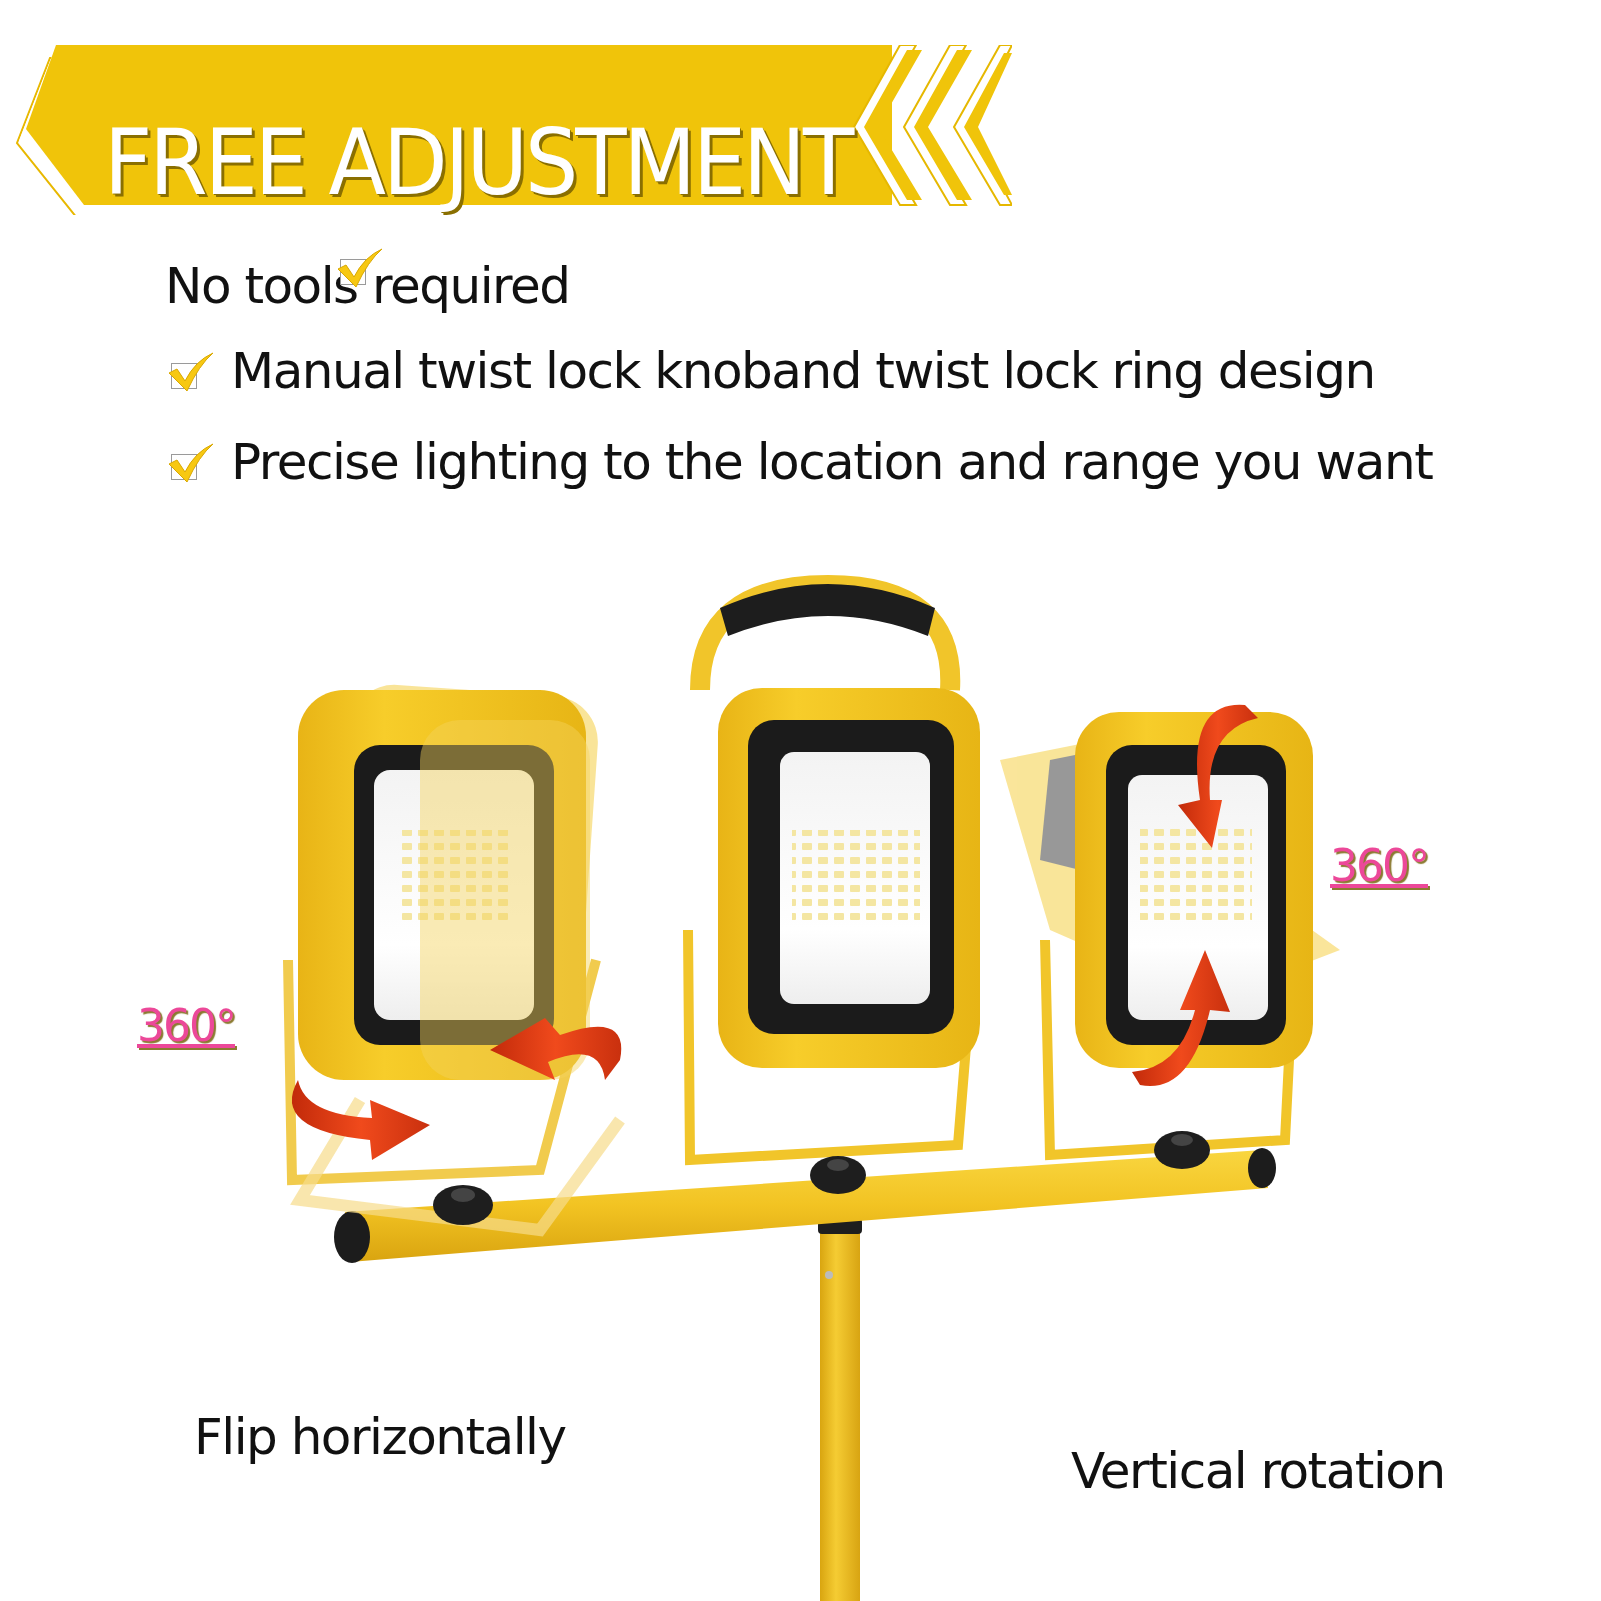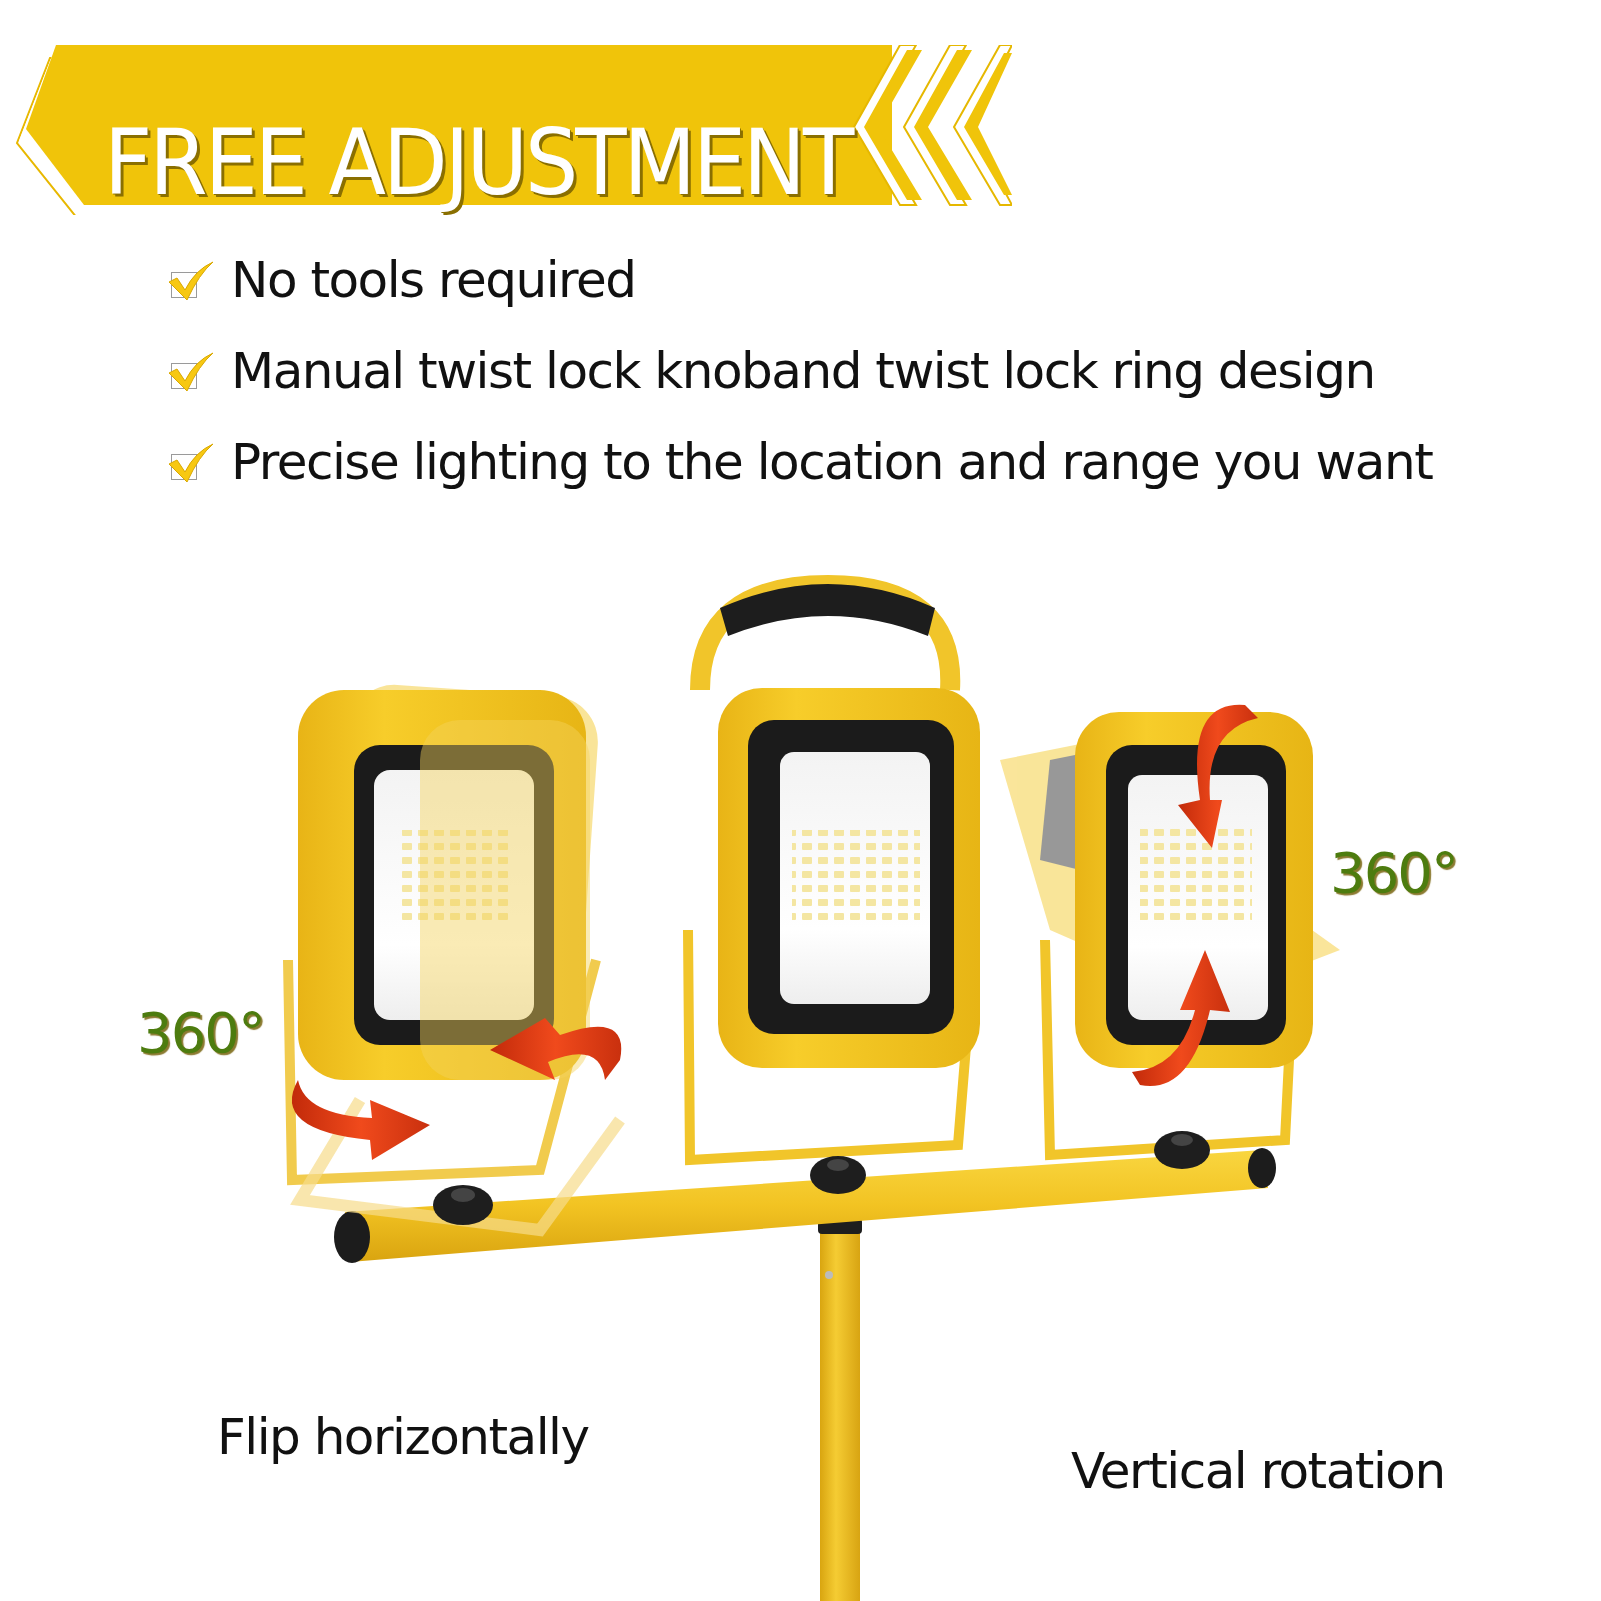--- a/index.html
+++ b/index.html
@@ -17,22 +17,22 @@
 
   
   .bullet { left: 165px; height: 70px; display: flex; align-items: center; }
   .check { width: 50px; height: 44px; position: relative; margin-right: 16px; }
   .check .box { position: absolute; left: 6px; top: 14px; width: 26px; height: 26px;
                 border: 1.5px solid #9a9a9a; background: #fff; box-sizing: border-box; }
   .check svg { position: absolute; left: 0; top: 0; }
   .bullet-text { font-size: 50px; color: #111; white-space: nowrap; letter-spacing: -1.5px; }
 
   
-  .deg { font-size: 56px; color: #4d7c0f; letter-spacing: -2px;
-         text-shadow: 2px 2px 1px #8b7a30; white-space: nowrap; }
+  .deg { font-size: 44px; color: #ec4899; letter-spacing: -2px;
+         text-shadow: 2px 2px 1px #8b7a30; white-space: nowrap; text-decoration: underline; }
 
   
   .caption { font-size: 50px; color: #111; white-space: nowrap; letter-spacing: -1.5px; }
 </style>
 </head>
 <body>
 
 <div class="abs banner">
   <svg width="1000" height="170" viewBox="0 0 1000 170">
 
@@ -46,21 +46,21 @@
       <polygon points="895,5 910,5 866,82 910,155 895,155 852,82" fill="#f0c40a"></polygon>
       <polygon points="938,0 954,0 908,82 954,160 938,160 892,82" fill="#ffffff" stroke="#e6b800" stroke-width="2"></polygon>
       <polygon points="945,5 960,5 916,82 960,155 945,155 902,82" fill="#f0c40a"></polygon>
       <polygon points="988,0 1000,0 958,82 1000,160 988,160 942,82" fill="#ffffff" stroke="#e6b800" stroke-width="2"></polygon>
       <polygon points="992,8 1000,8 966,82 1000,150 992,150 952,82" fill="#f0c40a"></polygon>
     </g>
   </svg>
   <div class="banner-title">FREE ADJUSTMENT</div>
 </div>
 
-<div class="abs bullet" style="top:245px;">
+<div class="abs bullet" style="top:245px;flex-direction:column;">
   <div class="check">
     <div class="box"></div>
     <svg width="50" height="44" viewBox="0 0 50 44">
         <path d="M4,24 L12,20 L20,32 Q30,12 48,4 Q34,16 22,42 Z" fill="#f7c812" stroke="#d9a800" stroke-width="1"></path>
       </svg>
   </div>
   <span class="bullet-text">No tools required</span>
 </div>
 <div class="abs bullet" style="top:336px;">
   <div class="check">
@@ -194,14 +194,14 @@
 
   <g>
     <path d="M1245,705 Q1185,700 1200,800 L1178,805 L1212,848 L1222,800 L1210,800 Q1205,730 1258,718 Z" fill="url(#red)"></path>
     <path d="M1140,1085 Q1190,1095 1210,1010 L1230,1012 L1205,950 L1180,1010 L1195,1010 Q1180,1068 1132,1072 Z" fill="url(#red)"></path>
   </g>
 </svg>
 
 <div class="abs deg" style="left:137px;top:1000px;">360°</div>
 <div class="abs deg" style="left:1330px;top:840px;">360°</div>
 
-<div class="abs caption" style="left:217px;top:1408px;">Flip horizontally</div>
+<div class="abs caption" style="left:194px;top:1408px;">Flip horizontally</div>
 <div class="abs caption" style="left:1071px;top:1442px;">Vertical rotation</div>
 
 </body></html>

